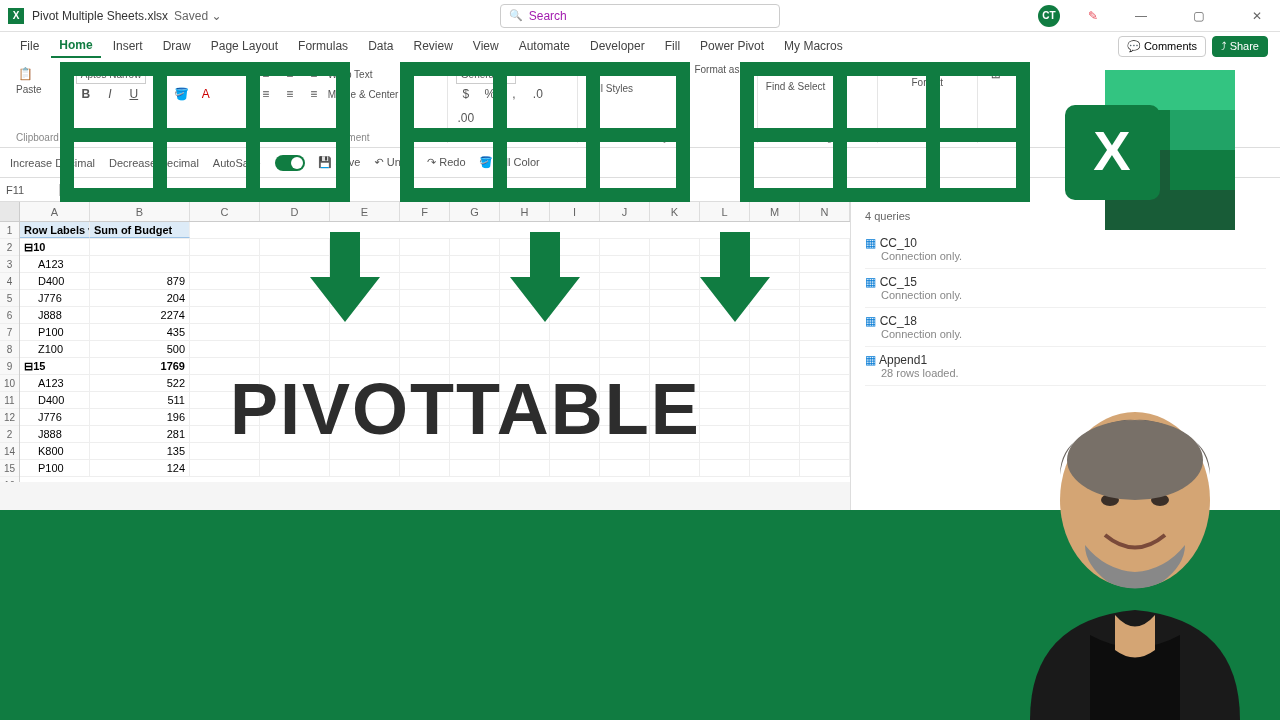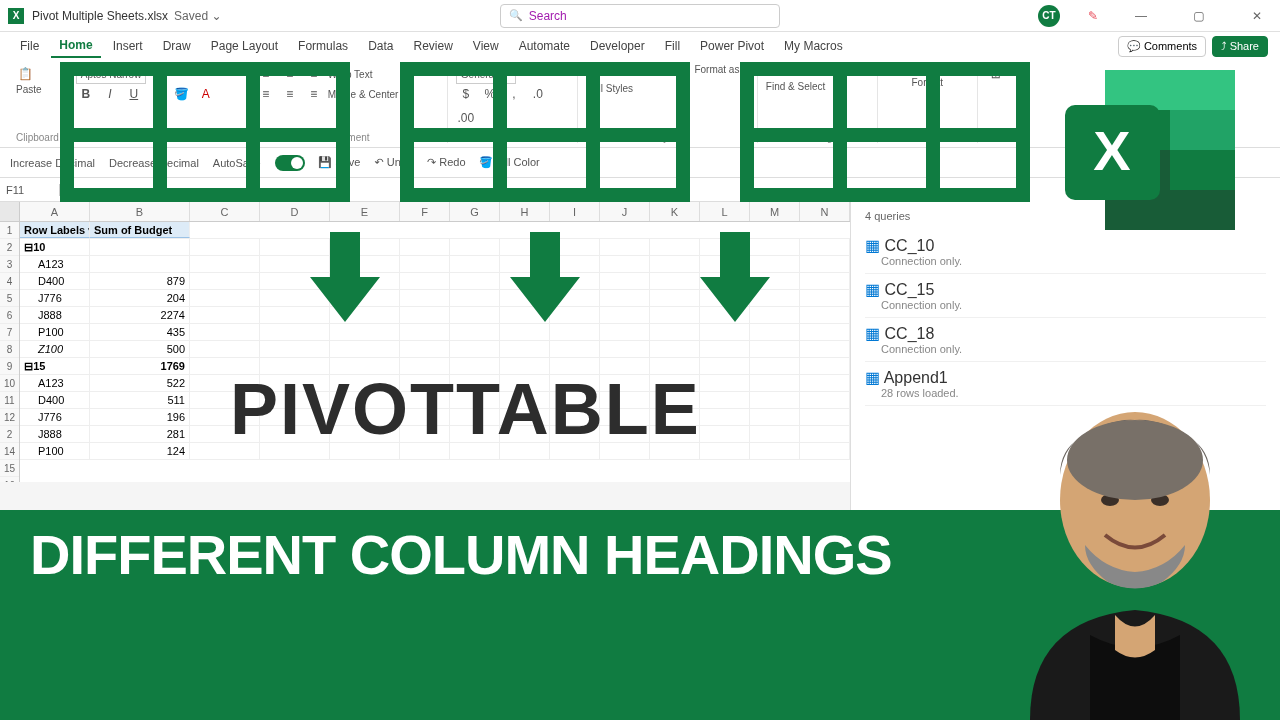--- a/index.html
+++ b/index.html
@@ -39,21 +39,21 @@
 .cells{flex:1;position:relative}
 .crow{display:flex;height:17px;border-bottom:1px solid #eee}
 .cell{border-right:1px solid #eee;font-size:11px;padding:0 4px;line-height:17px;overflow:hidden;white-space:nowrap}
 .cell.hdr{background:#ddebf7;font-weight:600;border-bottom:1px solid #9bc2e6}
 .cell.bold{font-weight:700}
 .cell.num{text-align:right}
 .pane{position:absolute;right:0;top:200px;width:430px;height:310px;background:#fff;border-left:1px solid #ddd;padding:10px 14px;font-size:12px}
 .pane-title{font-size:16px;color:#333;margin-bottom:8px}
 .pane-sub{font-size:11px;color:#666;margin-bottom:8px}
 .query{padding:6px 0;border-bottom:1px solid #f0f0f0}
-.query-name{color:#333;font-size:16px}
+.query-name{color:#333;font-size:12px}
 .query-name::before{content:"▦ ";color:#0078d4}
 .query-status{color:#888;font-size:11px;margin-left:16px}
 .overlay-tables{position:absolute;top:62px;left:0;right:0;height:220px;pointer-events:none}
 .mini-table{position:absolute;width:290px;height:140px}
 .mini-table rect{fill:none;stroke:#107c41;stroke-width:14}
 .arrow{position:absolute;width:70px;height:90px}
 .arrow-shape{fill:#107c41}
 .big-text{position:absolute;top:368px;left:230px;font-size:72px;font-weight:900;color:#2d2d2d;letter-spacing:2px}
 .excel-logo{position:absolute;top:60px;right:30px;width:200px;height:180px}
 .bottom-banner{position:absolute;bottom:0;left:0;right:0;height:210px;background:#107c41;padding:18px 30px}
@@ -336,21 +336,21 @@
         <div class="cell" style="width: 50px;"></div>
         <div class="cell" style="width: 50px;"></div>
         <div class="cell" style="width: 50px;"></div>
         <div class="cell" style="width: 50px;"></div>
         <div class="cell" style="width: 50px;"></div>
         <div class="cell" style="width: 50px;"></div>
         <div class="cell" style="width: 50px;"></div>
         <div class="cell" style="width: 50px;"></div>
       </div>
       <div class="crow">
-        <div class="cell" style="width: 70px; padding-left: 18px; font-style: italic;">Z100</div>
+        <div class="cell" style="width: 70px; padding-left: 18px;">Z100</div>
         <div class="cell num" style="width: 100px;">500</div>
         <div class="cell" style="width: 70px;"></div>
         <div class="cell" style="width: 70px;"></div>
         <div class="cell" style="width: 70px;"></div>
         <div class="cell" style="width: 50px;"></div>
         <div class="cell" style="width: 50px;"></div>
         <div class="cell" style="width: 50px;"></div>
         <div class="cell" style="width: 50px;"></div>
         <div class="cell" style="width: 50px;"></div>
         <div class="cell" style="width: 50px;"></div>
@@ -418,20 +418,36 @@
         <div class="cell" style="width: 50px;"></div>
         <div class="cell" style="width: 50px;"></div>
         <div class="cell" style="width: 50px;"></div>
         <div class="cell" style="width: 50px;"></div>
         <div class="cell" style="width: 50px;"></div>
         <div class="cell" style="width: 50px;"></div>
       </div>
       <div class="crow">
         <div class="cell" style="width: 70px; padding-left: 18px;">J888</div>
         <div class="cell num" style="width: 100px;">281</div>
+        <div class="cell" style="width: 70px;"></div>
+        <div class="cell" style="width: 70px;"></div>
+        <div class="cell" style="width: 70px;"></div>
+        <div class="cell" style="width: 50px;"></div>
+        <div class="cell" style="width: 50px;"></div>
+        <div class="cell" style="width: 50px;"></div>
+        <div class="cell" style="width: 50px;"></div>
+        <div class="cell" style="width: 50px;"></div>
+        <div class="cell" style="width: 50px;"></div>
+        <div class="cell" style="width: 50px;"></div>
+        <div class="cell" style="width: 50px;"></div>
+        <div class="cell" style="width: 50px;"></div>
+      </div>
+      <div class="crow">
+        <div class="cell" style="width: 70px; padding-left: 18px;">K800</div>
+        <div class="cell num" style="width: 100px;">135</div>
         <div class="cell" style="width: 70px;"></div>
         <div class="cell" style="width: 70px;"></div>
         <div class="cell" style="width: 70px;"></div>
         <div class="cell" style="width: 50px;"></div>
         <div class="cell" style="width: 50px;"></div>
         <div class="cell" style="width: 50px;"></div>
         <div class="cell" style="width: 50px;"></div>
         <div class="cell" style="width: 50px;"></div>
         <div class="cell" style="width: 50px;"></div>
         <div class="cell" style="width: 50px;"></div>
@@ -517,21 +533,20 @@
   <rect x="55" y="90" width="65" height="40" fill="#185c37"></rect>
   <rect x="120" y="90" width="65" height="40" fill="#107c41"></rect>
   <rect x="55" y="130" width="130" height="40" fill="#185c37"></rect>
   <rect x="15" y="45" width="95" height="95" rx="10" fill="#107c41"></rect>
   <text x="62" y="110" font-size="56" font-weight="900" fill="#fff" text-anchor="middle" font-family="Arial">X</text>
 </svg>
 
 <div class="big-text">PIVOTTABLE</div>
 
 <div class="bottom-banner">
-  <div class="banner-l2">DIFFERENT COLUMN HEADINGS</div>
 </div>
 
 <svg class="person" viewBox="0 0 280 330">
   <ellipse cx="145" cy="110" rx="75" ry="88" fill="#d4a574"></ellipse>
   <path d="M70 85 Q75 35 145 30 Q215 35 220 85 Q220 60 200 48 Q170 28 145 30 Q120 28 90 48 Q70 60 70 85" fill="#6b6560"></path>
   <path d="M95 155 Q115 180 145 182 Q175 180 195 155 Q195 175 172 192 Q145 205 118 192 Q95 175 95 155" fill="#888"></path>
   <ellipse cx="120" cy="110" rx="9" ry="6" fill="#3a2f28"></ellipse>
   <ellipse cx="170" cy="110" rx="9" ry="6" fill="#3a2f28"></ellipse>
   <path d="M115 145 Q145 170 175 145" stroke="#7a4a3a" stroke-width="4" fill="none"></path>
   <ellipse cx="145" cy="70" rx="68" ry="40" fill="#787068"></ellipse>

